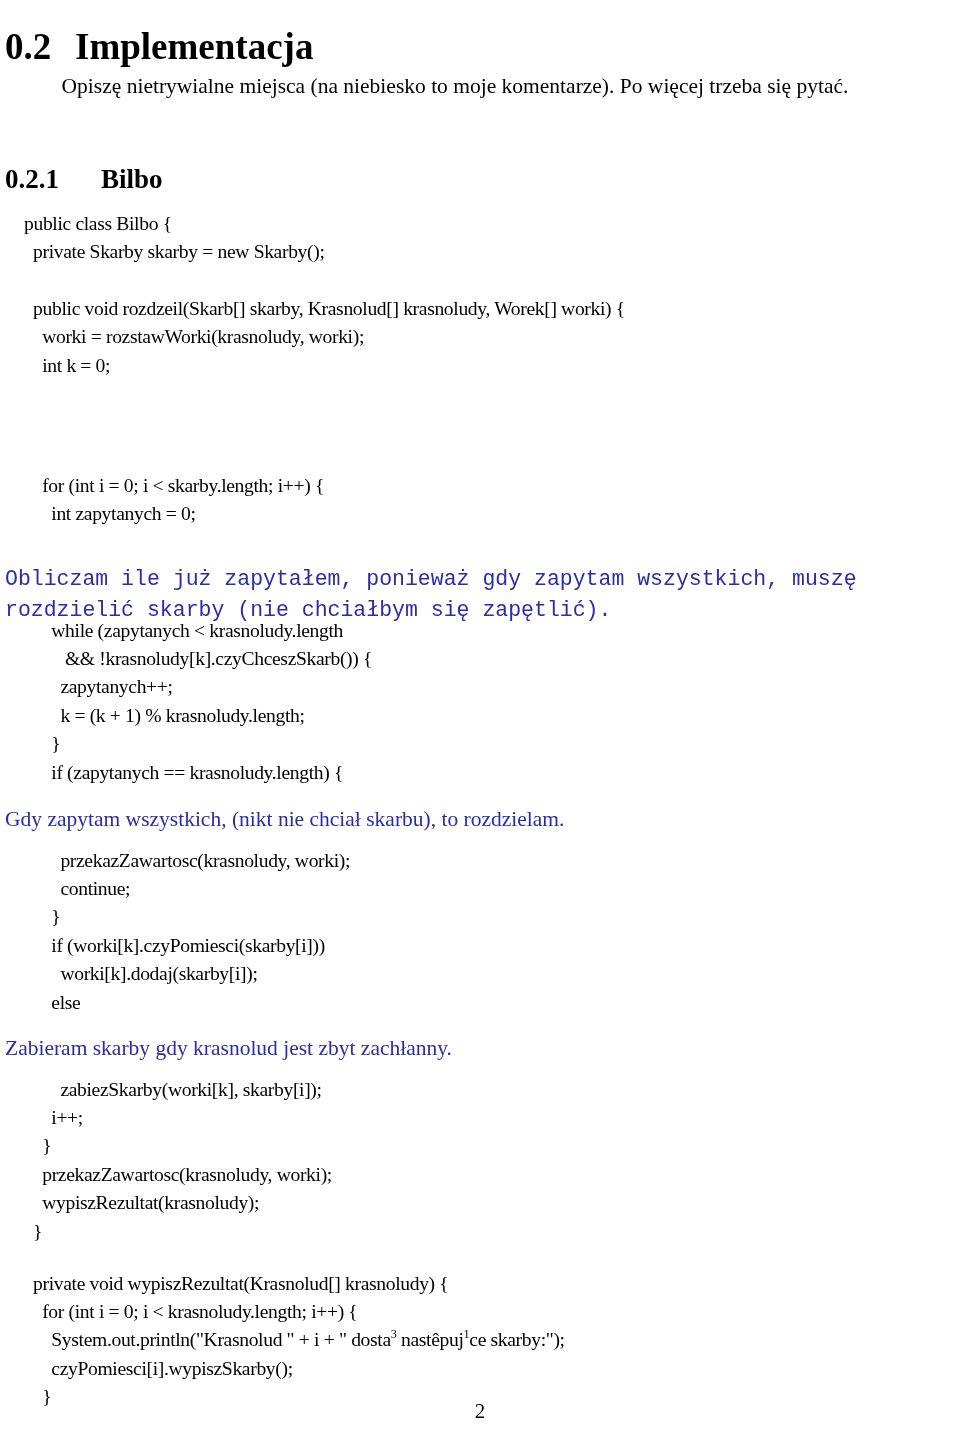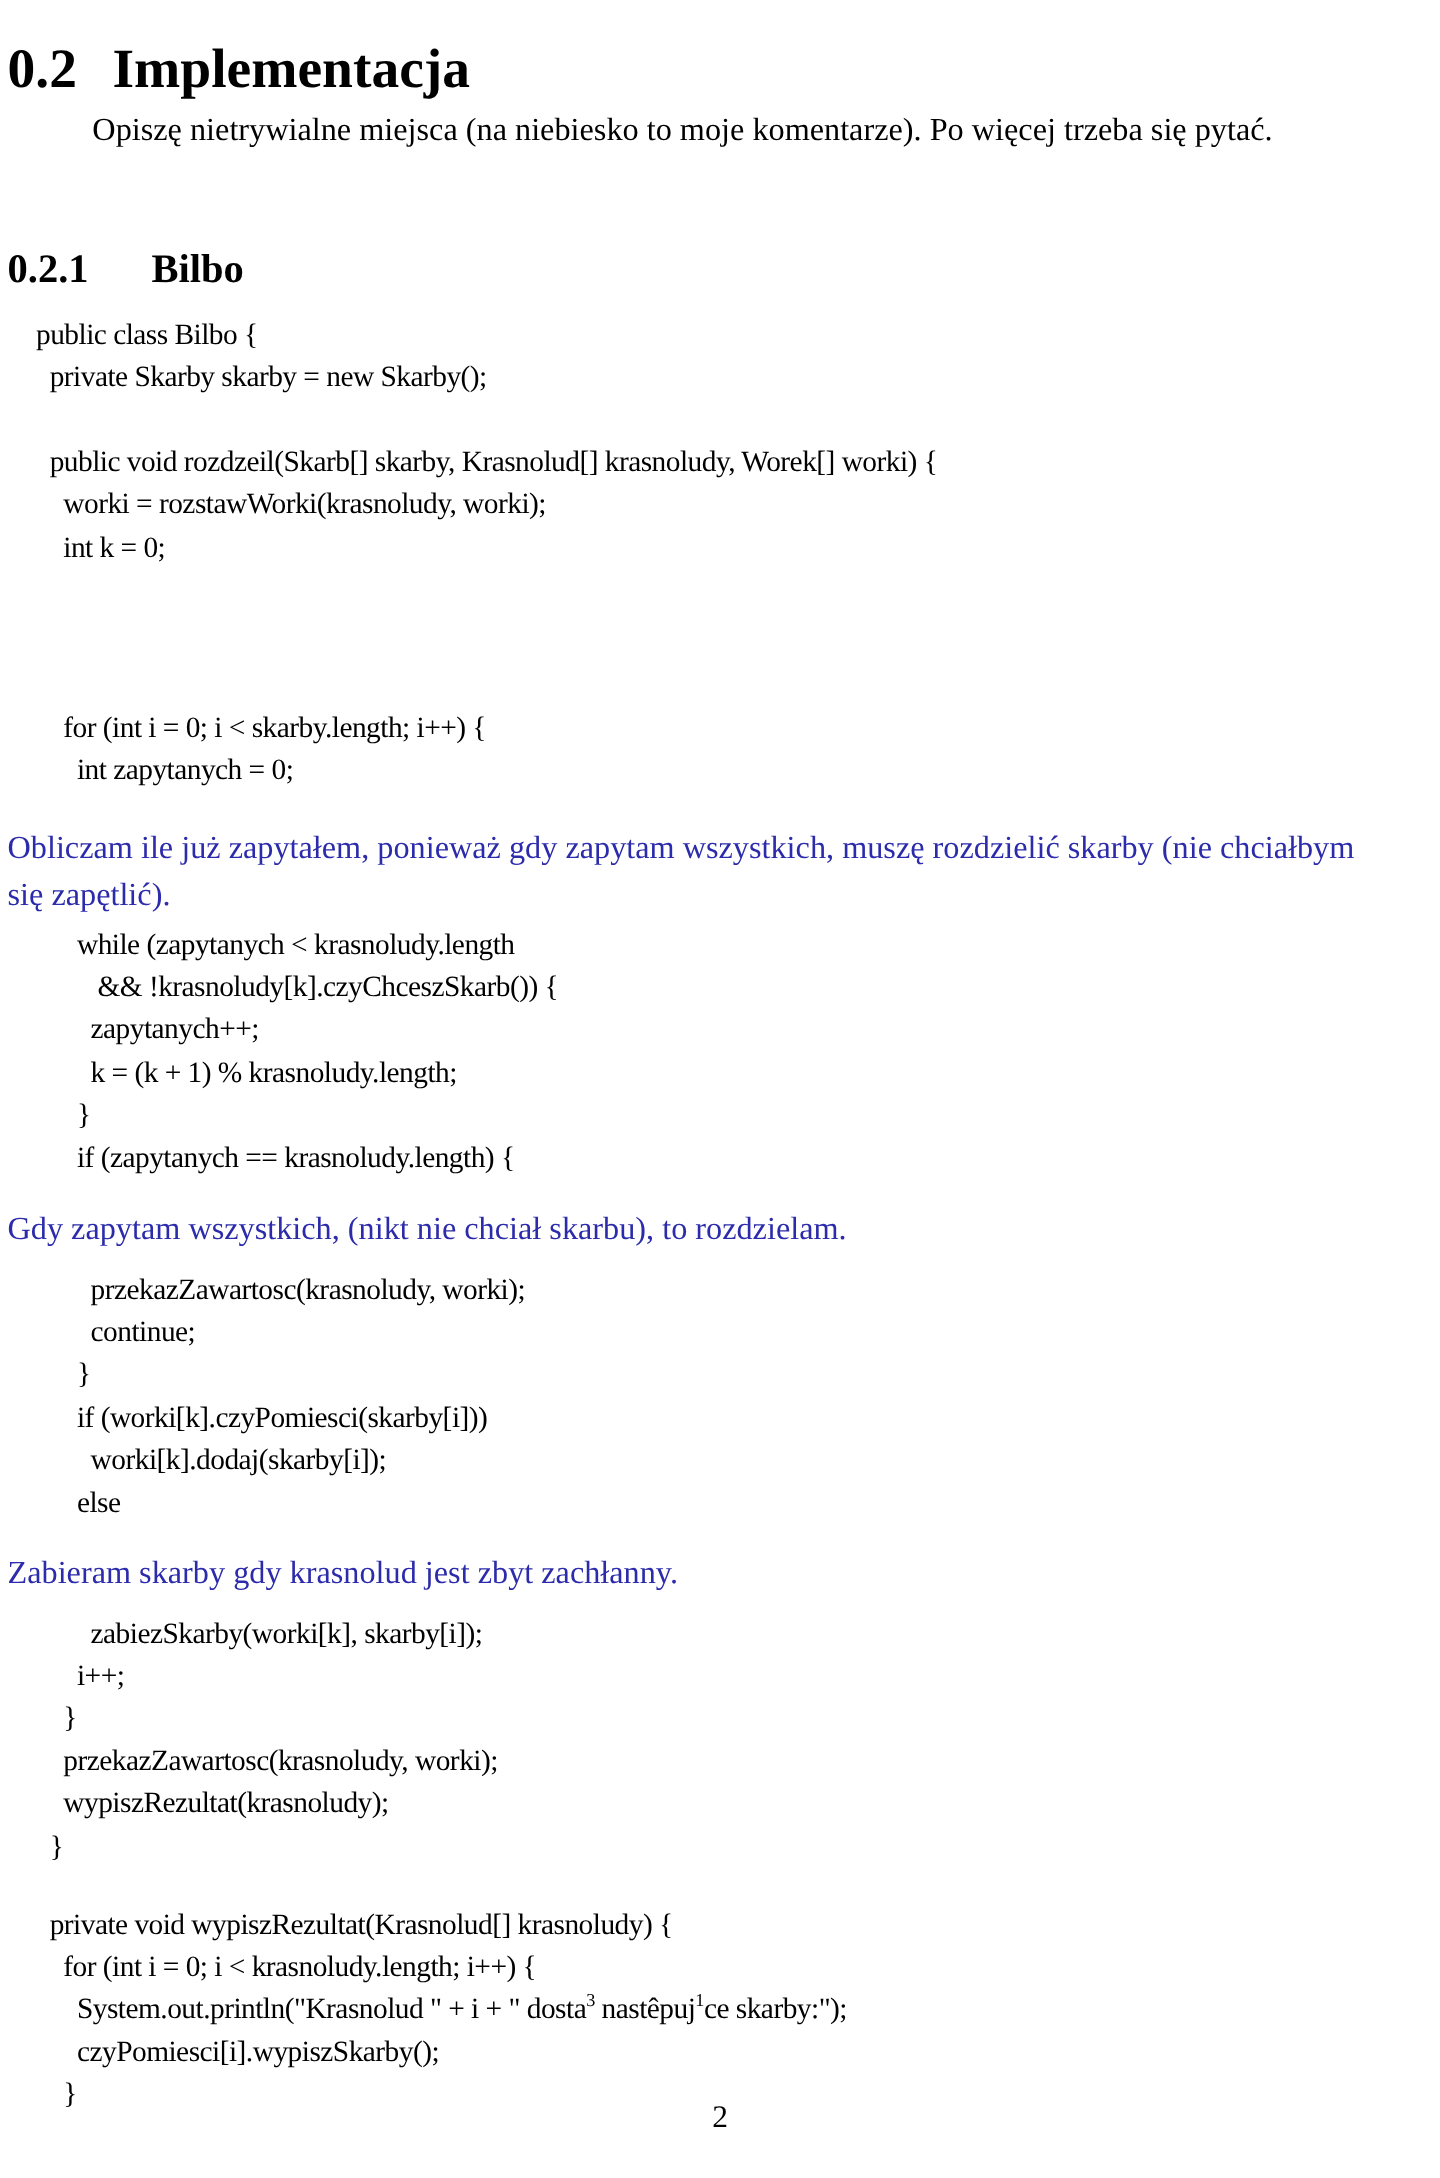--- a/index.html
+++ b/index.html
@@ -119,21 +119,21 @@
   private Skarby skarby = new Skarby();
 
   public void rozdzeil(Skarb[] skarby, Krasnolud[] krasnoludy, Worek[] worki) {
     worki = rozstawWorki(krasnoludy, worki);
     int k = 0;</pre>
 
 
   <pre class="code" style="top:452px;">    for (int i = 0; i &lt; skarby.length; i++) {
       int zapytanych = 0;</pre>
 
-  <p class="comment" style="top:528px;">Obliczam ile już zapytałem, ponieważ gdy zapytam wszystkich, muszę rozdzielić skarby (nie chciałbym się zapętlić).</p>
+  <p class="comment" style="top:542px;font-family:Liberation Mono, monospace;">Obliczam ile już zapytałem, ponieważ gdy zapytam wszystkich, muszę rozdzielić skarby (nie chciałbym się zapętlić).</p>
 
   <pre class="code" style="top:597px;">      while (zapytanych &lt; krasnoludy.length
          &amp;&amp; !krasnoludy[k].czyChceszSkarb()) {
         zapytanych++;
         k = (k + 1) % krasnoludy.length;
       }
       if (zapytanych == krasnoludy.length) {</pre>
 
   <p class="comment" style="top:782px;">Gdy zapytam wszystkich, (nikt nie chciał skarbu), to rozdzielam.</p>
 

